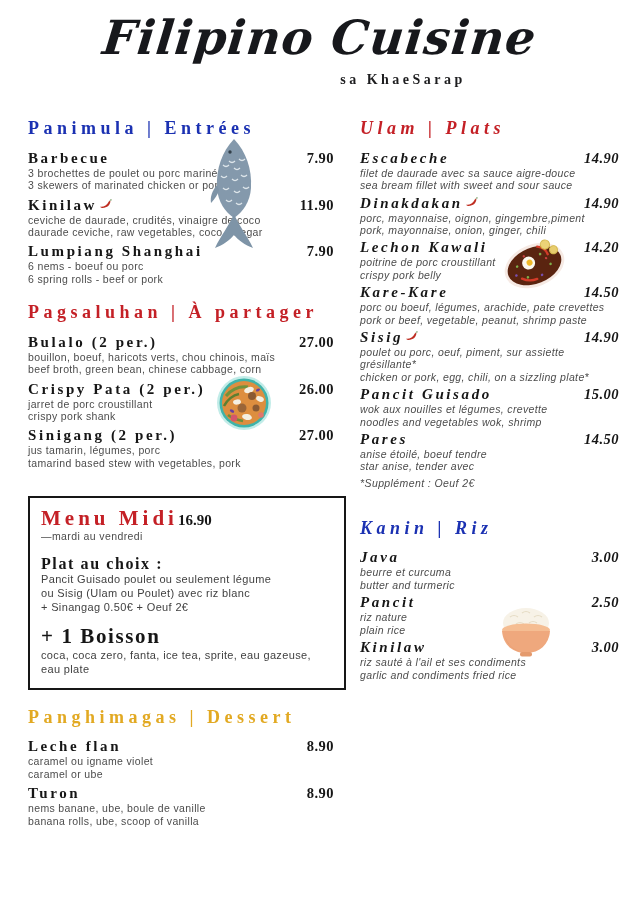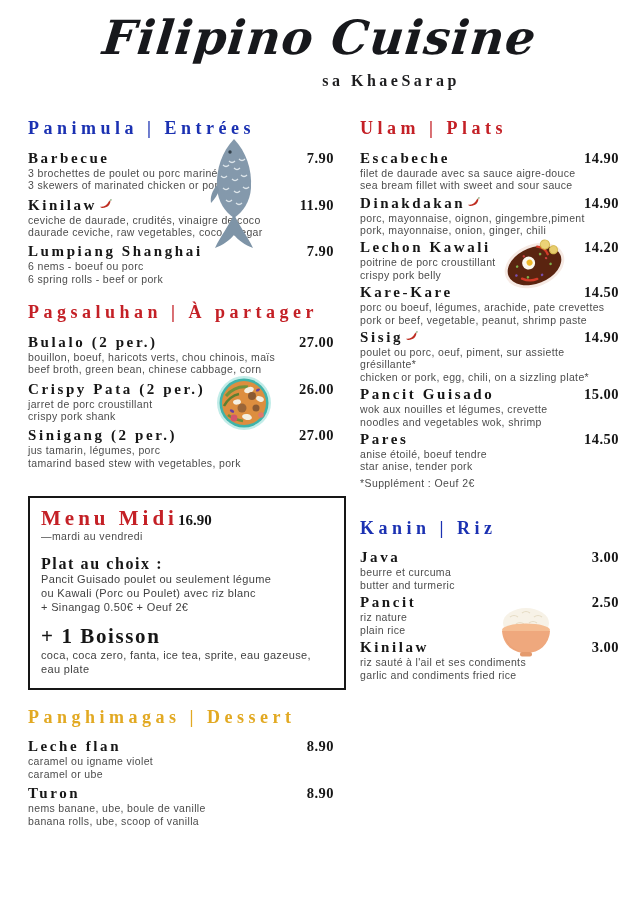--- a/index.html
+++ b/index.html
@@ -3,26 +3,26 @@
 <meta charset="utf-8">
 <style>
   html,body{margin:0;padding:0;background:#ffffff;}
   .page{position:relative;width:640px;height:905px;background:#ffffff;overflow:hidden;
         font-family:"Liberation Serif",serif;color:#161616;}
 
   
   .hdr{position:absolute;top:10px;left:0;width:640px;text-align:center;}
   .script-title{font-family:"DejaVu Serif",serif;font-style:italic;font-weight:700;
         font-size:47px;letter-spacing:1px;transform:skewX(-6deg);display:inline-block;color:#17181c;}
-  .sub-title{position:absolute;top:72px;left:320px;width:142px;text-align:center;
-        font-weight:700;font-size:16px;letter-spacing:3.5px;color:#1d1d1f;}
+  .sub-title{position:absolute;top:72px;left:332px;width:142px;text-align:center;
+        font-weight:700;font-size:14px;letter-spacing:3.5px;color:#1d1d1f;}
 
   
   .col-left{position:absolute;left:28px;top:118px;width:306px;}
-  .col-right{position:absolute;left:360px;top:118px;width:259px;}
+  .col-right{position:absolute;left:360px;top:118px;width:259px;font-style:italic;}
 
   .sec-h{font-weight:700;font-size:18px;letter-spacing:4.5px;margin:0 0 10px 0;line-height:1.15;}
   .sec-h.blue{color:#1b31b2;}
   .sec-h.red{color:#c42026;}
   .sec-h.gold{color:#e2a922;}
   .sec-gap{margin-top:17px;}
 
   .item{margin-bottom:4px;}
   .col-right .item{margin-bottom:2px;}
   .item-head{display:flex;justify-content:space-between;align-items:baseline;}
@@ -127,21 +127,21 @@
     </div>
 
     <div class="midi-box">
       <div class="midi-head">
         <span class="midi-title">Menu Midi</span>
         <span class="midi-price">16.90</span>
       </div>
       <div class="midi-days">—mardi au vendredi</div>
       <div class="midi-sub">Plat au choix :</div>
       <div class="midi-line">Pancit Guisado poulet ou seulement légume</div>
-      <div class="midi-line">ou Kawali (Porc ou Poulet) avec riz blanc</div>
+      <div class="midi-line">ou Sisig (Ulam ou Poulet) avec riz blanc</div>
       <div class="midi-line">+ Sinangag 0.50€ + Oeuf 2€</div>
       <div class="midi-sub2">+ 1 Boisson</div>
       <div class="midi-line">coca, coca zero, fanta, ice tea, sprite, eau gazeuse, eau plate</div>
     </div>
 
     <div class="sec-h gold sec-gap">Panghimagas | Dessert</div>
 
     <div class="item">
       <div class="item-head">
         <span class="nm"><span>Leche flan</span></span>
@@ -226,21 +226,21 @@
       <div class="d">wok aux nouilles et légumes, crevette</div>
       <div class="d">noodles and vegetables wok, shrimp</div>
     </div>
 
     <div class="item">
       <div class="item-head">
         <span class="nm"><span>Pares</span></span>
         <span class="pr">14.50</span>
       </div>
       <div class="d">anise étoilé, boeuf tendre</div>
-      <div class="d">star anise, tender pork</div>
+      <div class="d">star anise, tender avec</div>
     </div>
 
     <div class="note">*Supplément : Oeuf 2€</div>
 
     <div class="sec-h blue riz-gap">Kanin | Riz</div>
 
     <div class="item">
       <div class="item-head">
         <span class="nm"><span>Java</span></span>
         <span class="pr">3.00</span>

